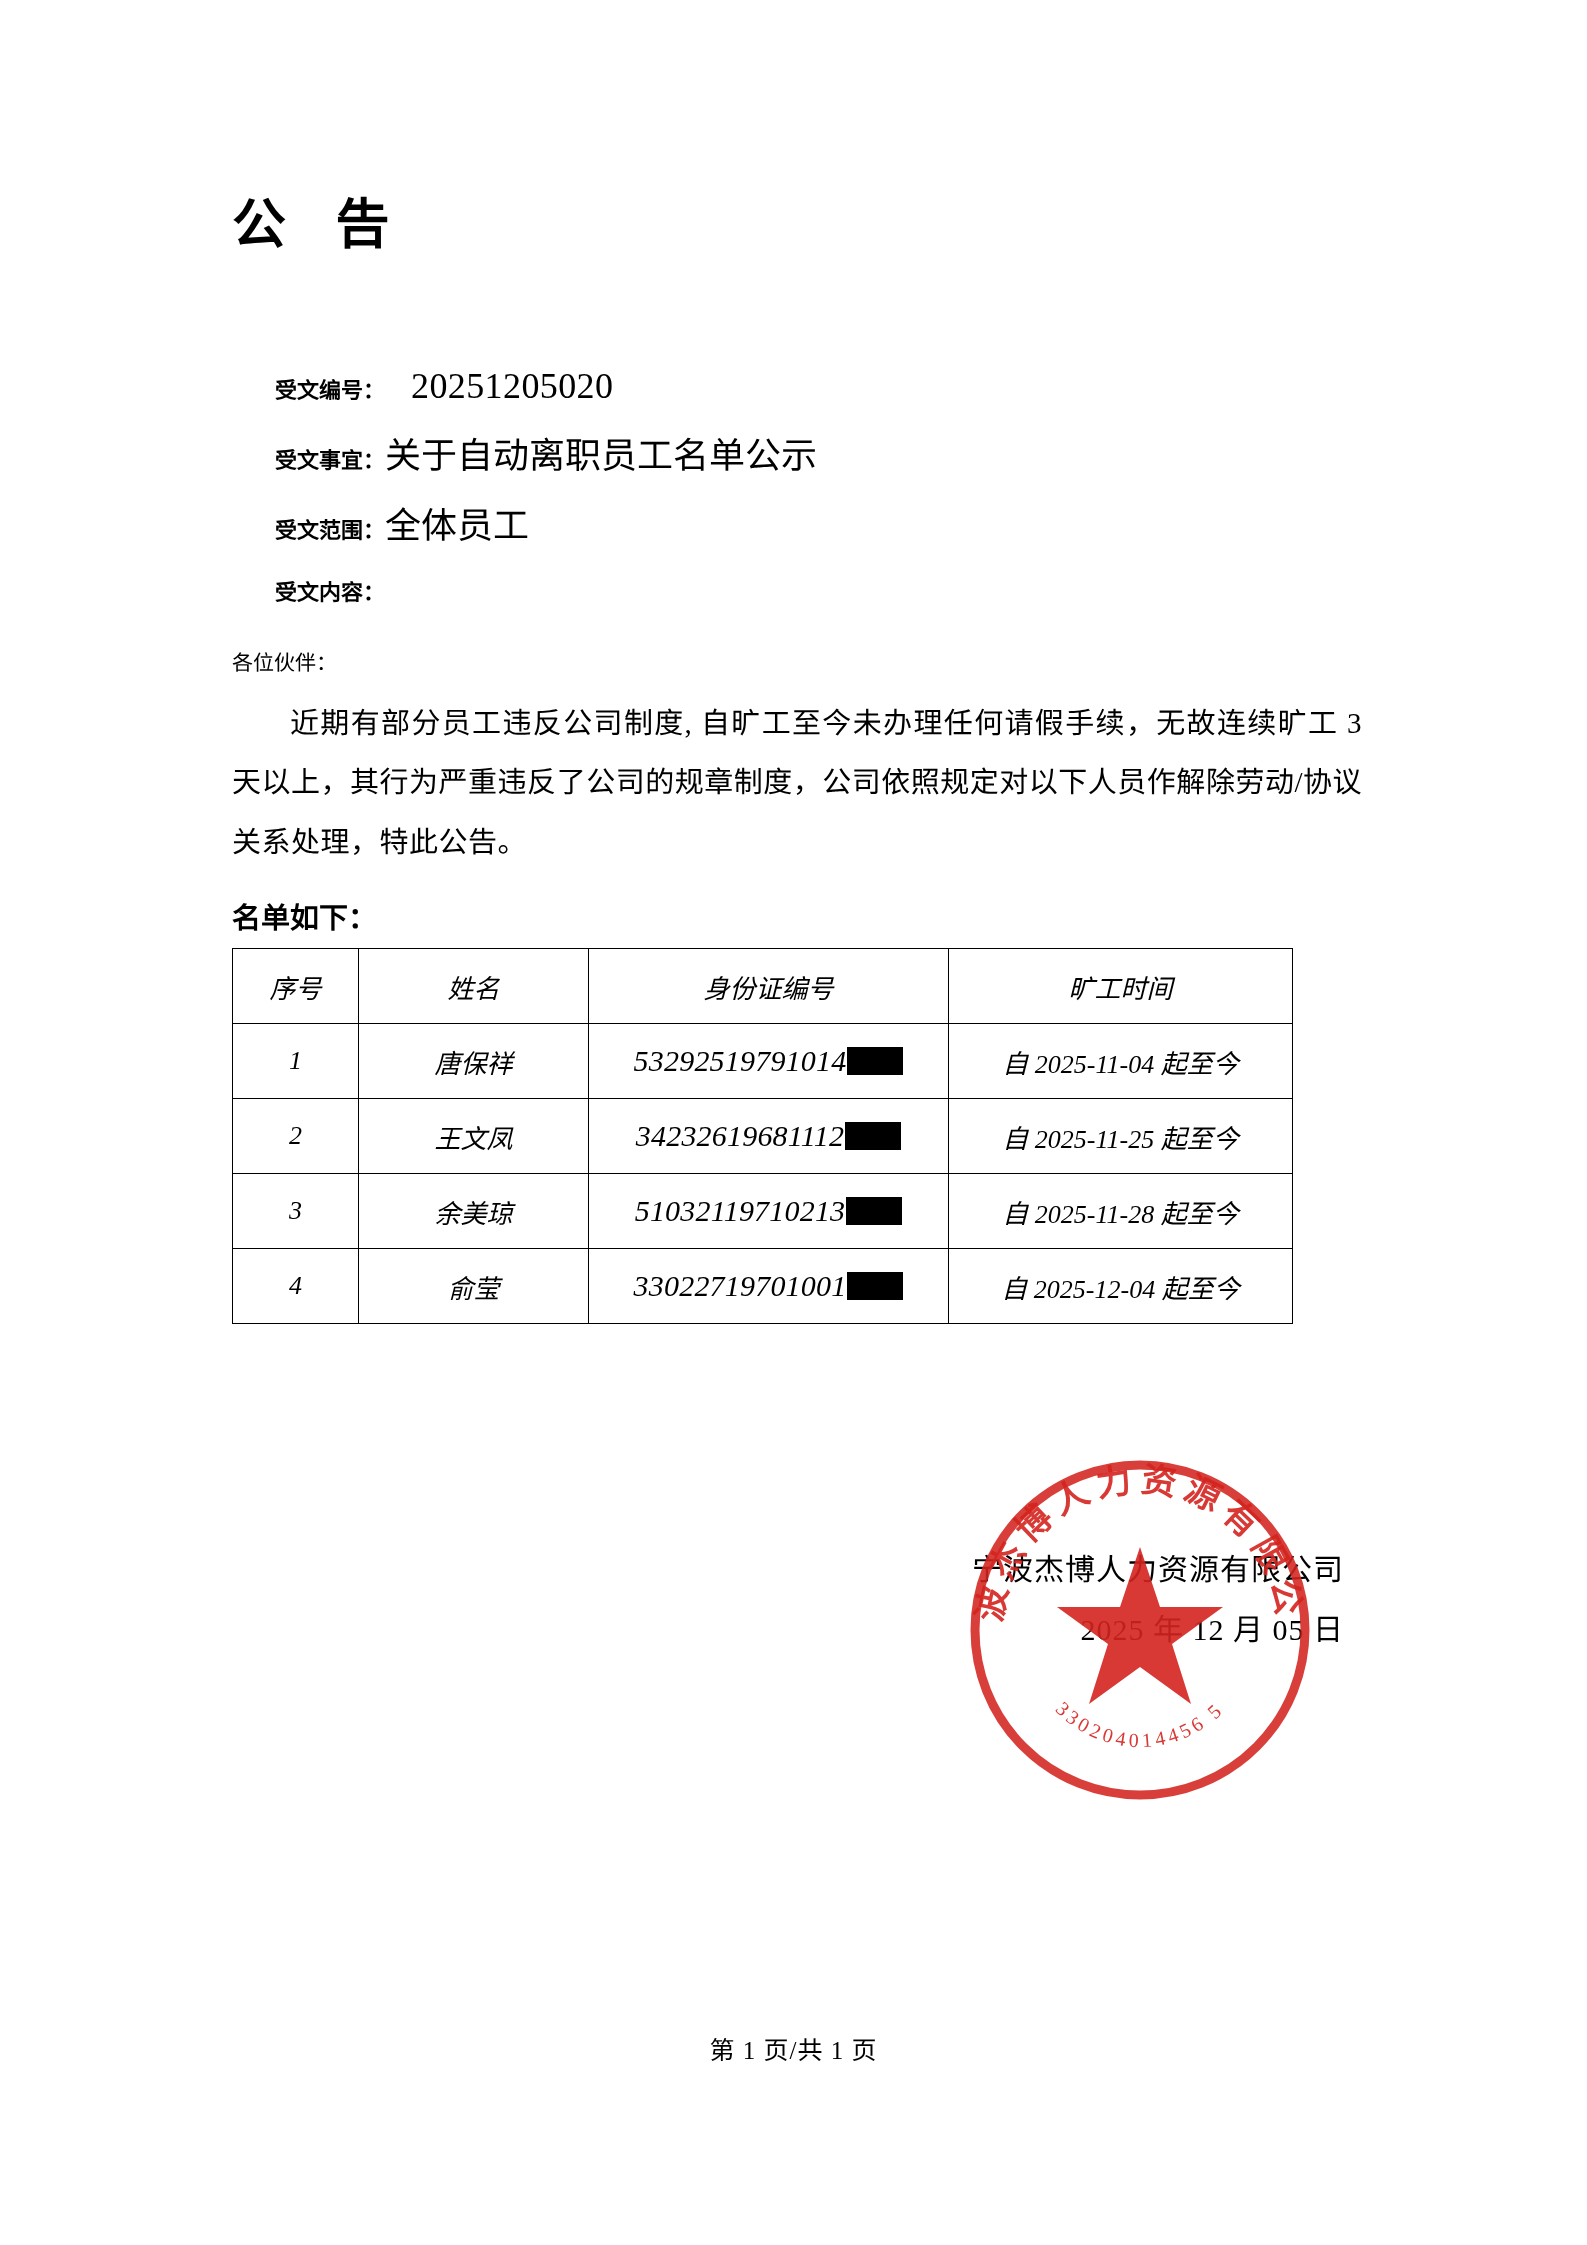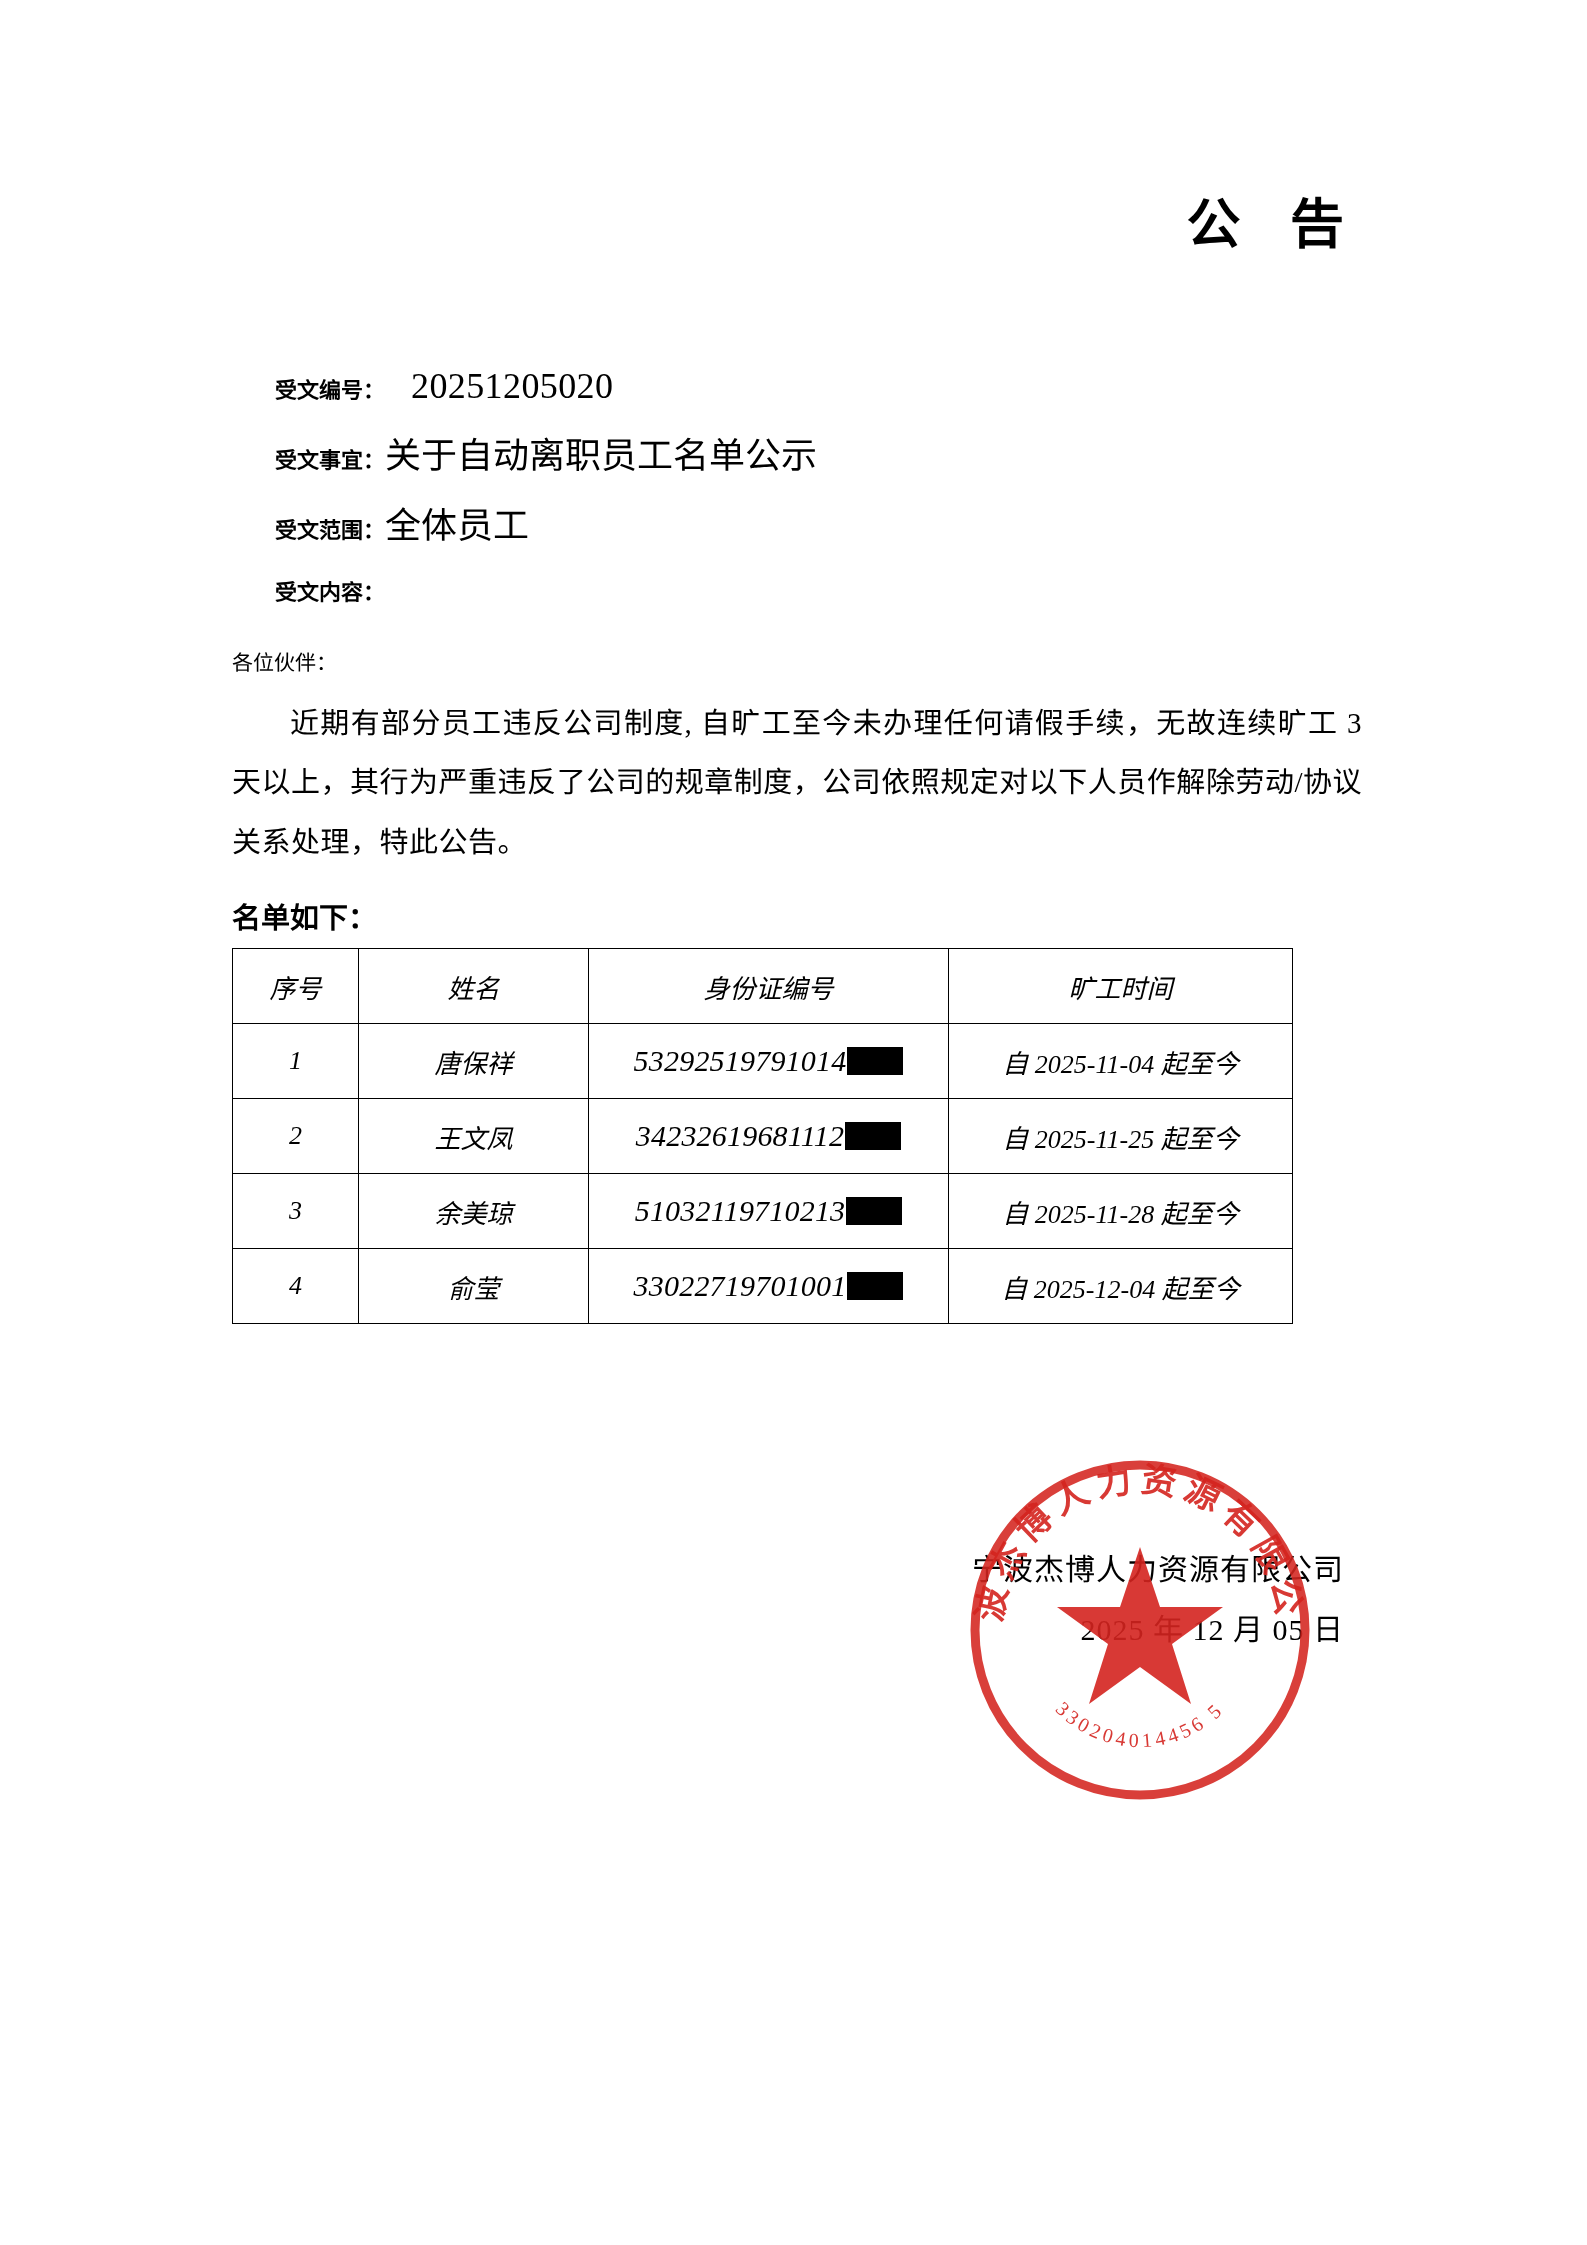--- a/index.html
+++ b/index.html
@@ -25,21 +25,21 @@
     padding: 0;
   }
   .content {
     position: absolute;
     left: 232px;
     top: 0;
     width: 1130px;
   }
 
   .doc-title {
-    text-align: right;
+    text-align: left;
     font-size: 54px;
     font-weight: bold;
     letter-spacing: 18px;
     margin-top: 180px;
     margin-bottom: 1px;
     font-family: "Liberation Serif", "DejaVu Serif", serif;
   }
 
   .meta-block {
     margin-top: 92px;
@@ -268,14 +268,15 @@
     <circle cx="175" cy="175" r="165" fill="none" stroke="#d4241f" stroke-width="9" opacity="0.88"></circle>
     <polygon points="175,92 195,152 258,152 207,189 226,249 175,212 124,249 143,189 92,152 155,152" fill="#d4241f" opacity="0.9"></polygon>
     <text font-family="'Liberation Serif', serif" font-size="35" font-weight="bold" fill="#d4241f" opacity="0.9" letter-spacing="7">
       <textPath href="#seal-top-arc" startOffset="50%" text-anchor="middle">宁波杰博人力资源有限公司</textPath>
     </text>
     <text font-family="'Liberation Serif', serif" font-size="20" fill="#d4241f" opacity="0.9" letter-spacing="4">
       <textPath href="#seal-bottom-arc" startOffset="50%" text-anchor="middle">330204014456 5</textPath>
     </text>
   </svg>
 
+  <div class="footer">第 1 页/共 1 页</div>
 
 </div>
 
 </body></html>

